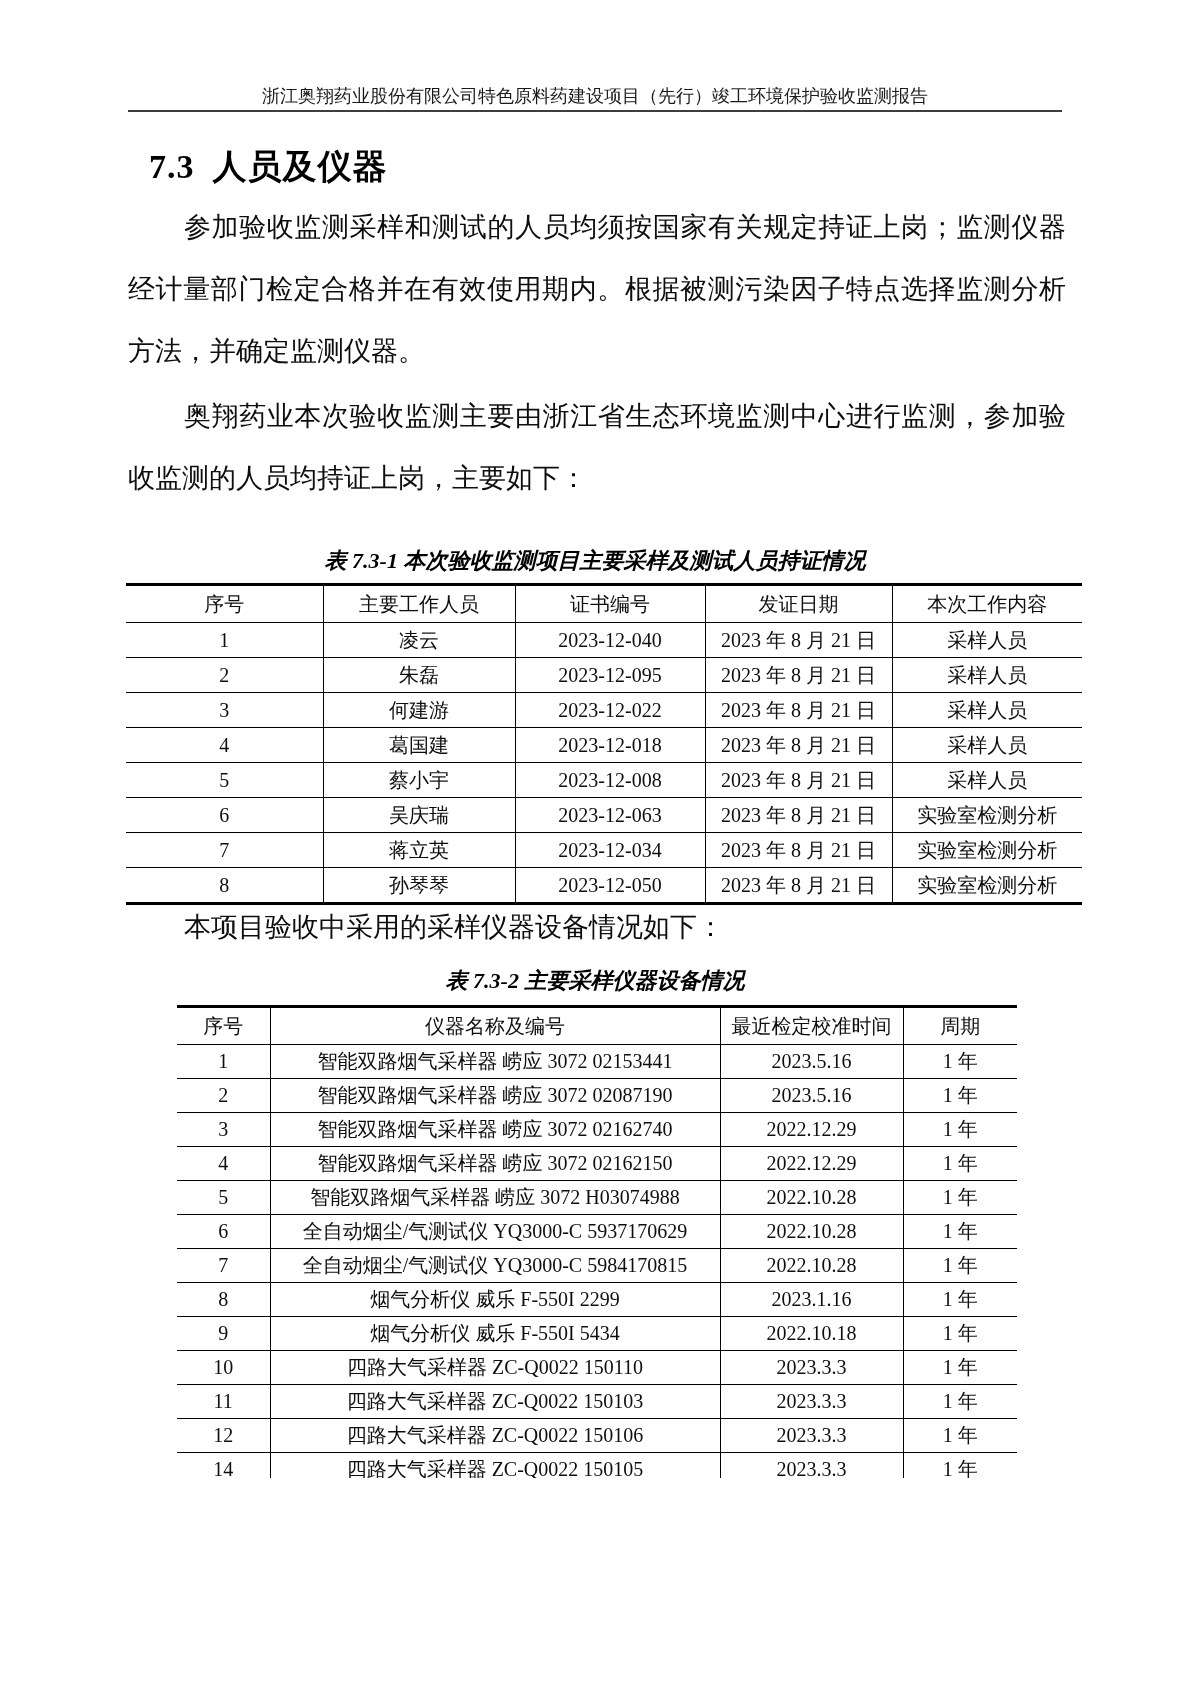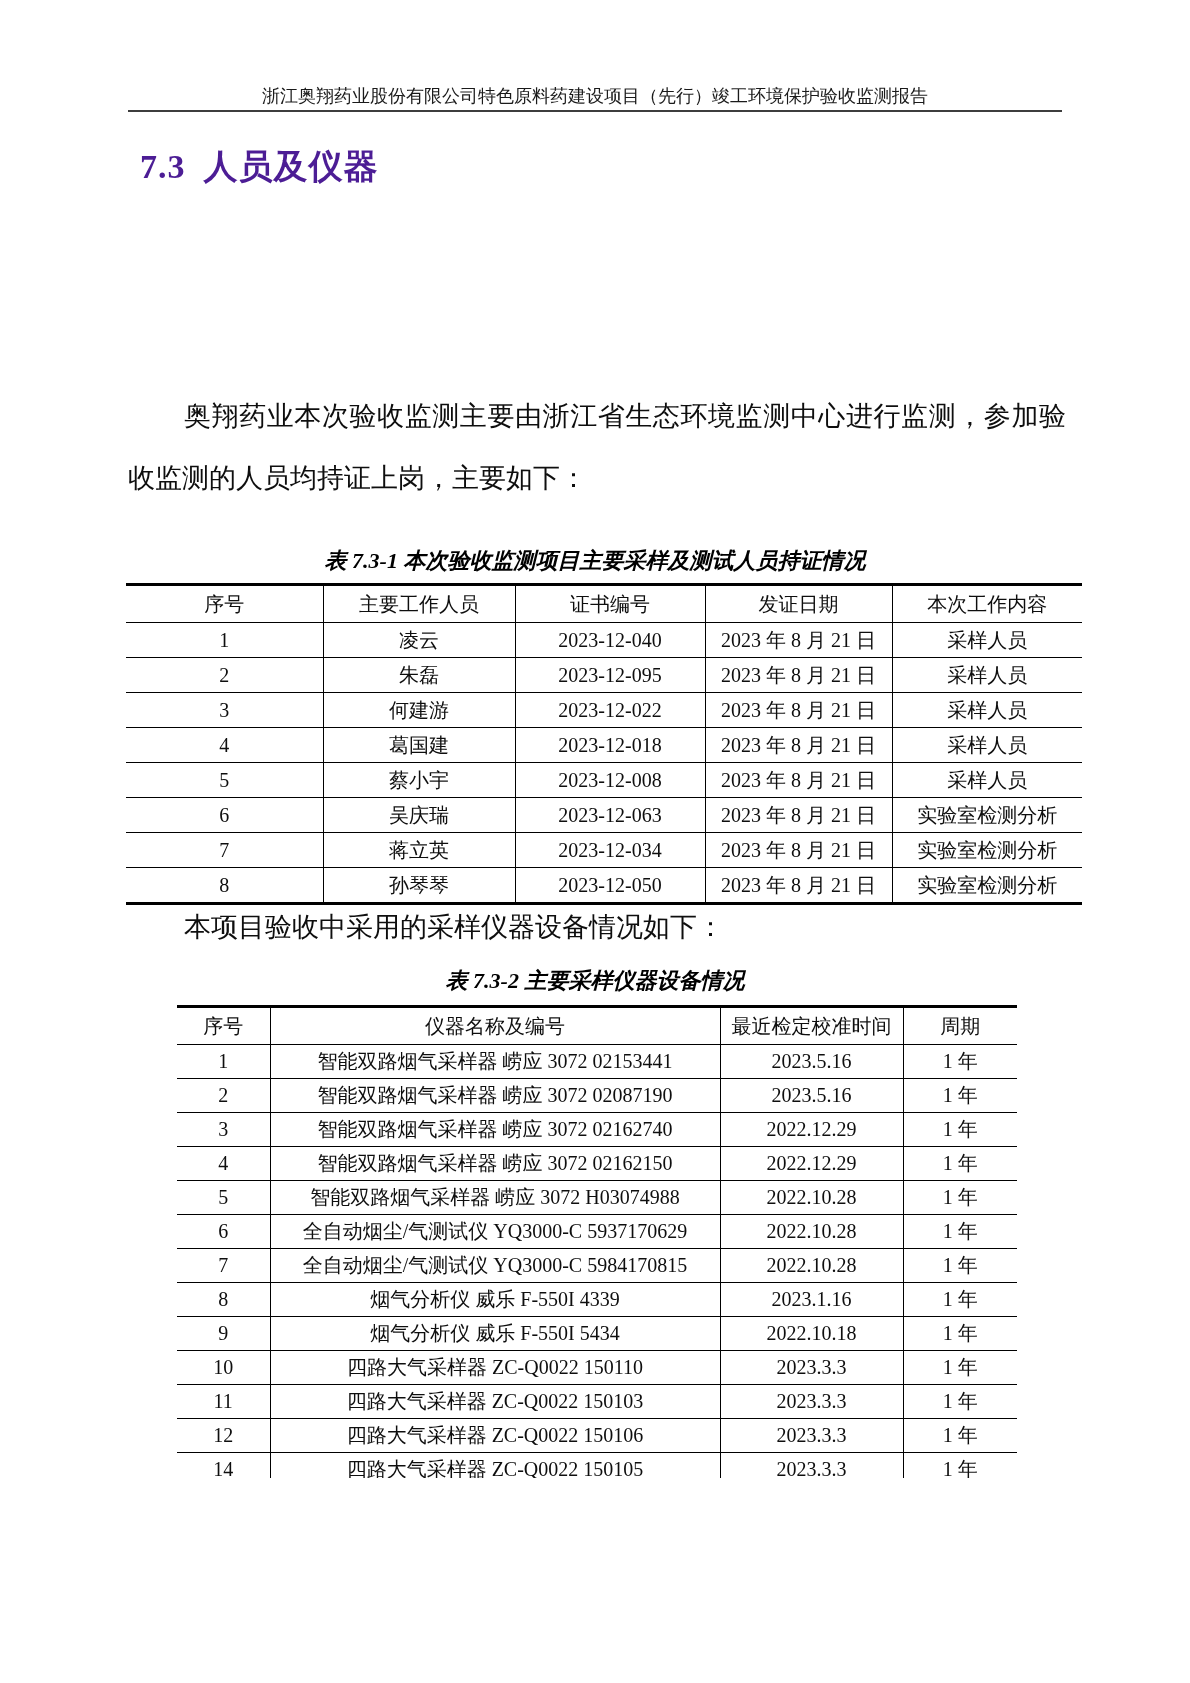--- a/index.html
+++ b/index.html
@@ -12,22 +12,22 @@
   }
   .running-head{
     position:absolute;top:84px;left:0;width:100%;
     text-align:center;font-size:18px;color:#1a1a1a;
   }
   .header-rule{
     position:absolute;top:110px;left:128px;width:934px;height:2px;
     background:#3d3d3d;
   }
   .section-heading{
-    position:absolute;top:144px;left:140px;
-    font-size:34px;font-weight:bold;color:#4c1d95;
+    position:absolute;top:144px;left:149px;
+    font-size:34px;font-weight:bold;color:#000000;
     letter-spacing:1px;
   }
   .section-heading .num{margin-right:18px;}
   .body-par{
     position:absolute;left:128px;width:938px;
     font-size:27px;line-height:62px;color:#0e0e0e;
     text-align:justify;text-indent:56px;margin:0;
   }
   .p1{top:196px;}
   .p2{top:385px;}
@@ -72,20 +72,21 @@
 
 <div class="page">
 
   <div class="running-head">浙江奥翔药业股份有限公司特色原料药建设项目（先行）竣工环境保护验收监测报告</div>
   <div class="header-rule"></div>
 
   <div class="section-heading">
     <span class="num">7.3</span><span>人员及仪器</span>
   </div>
 
+  <p class="body-par p1">参加验收监测采样和测试的人员均须按国家有关规定持证上岗；监测仪器经计量部门检定合格并在有效使用期内。根据被测污染因子特点选择监测分析方法，并确定监测仪器。</p>
   <p class="body-par p2">奥翔药业本次验收监测主要由浙江省生态环境监测中心进行监测，参加验收监测的人员均持证上岗，主要如下：</p>
 
   <div class="tbl-caption cap1">表 7.3-1  本次验收监测项目主要采样及测试人员持证情况</div>
 
   <table class="doc-table" id="table1">
     <colgroup>
       <col style="width:197px">
         <col style="width:192px">
         <col style="width:190px">
         <col style="width:187px">
@@ -213,21 +214,21 @@
       <td>1 年</td>
     </tr>
     <tr>
       <td>7</td>
       <td>全自动烟尘/气测试仪  YQ3000-C 5984170815</td>
       <td>2022.10.28</td>
       <td>1 年</td>
     </tr>
     <tr>
       <td>8</td>
-      <td>烟气分析仪  威乐 F-550I 4339</td>
+      <td>烟气分析仪  威乐 F-550I 2299</td>
       <td>2023.1.16</td>
       <td>1 年</td>
     </tr>
     <tr>
       <td>9</td>
       <td>烟气分析仪  威乐 F-550I 5434</td>
       <td>2022.10.18</td>
       <td>1 年</td>
     </tr>
     <tr>

